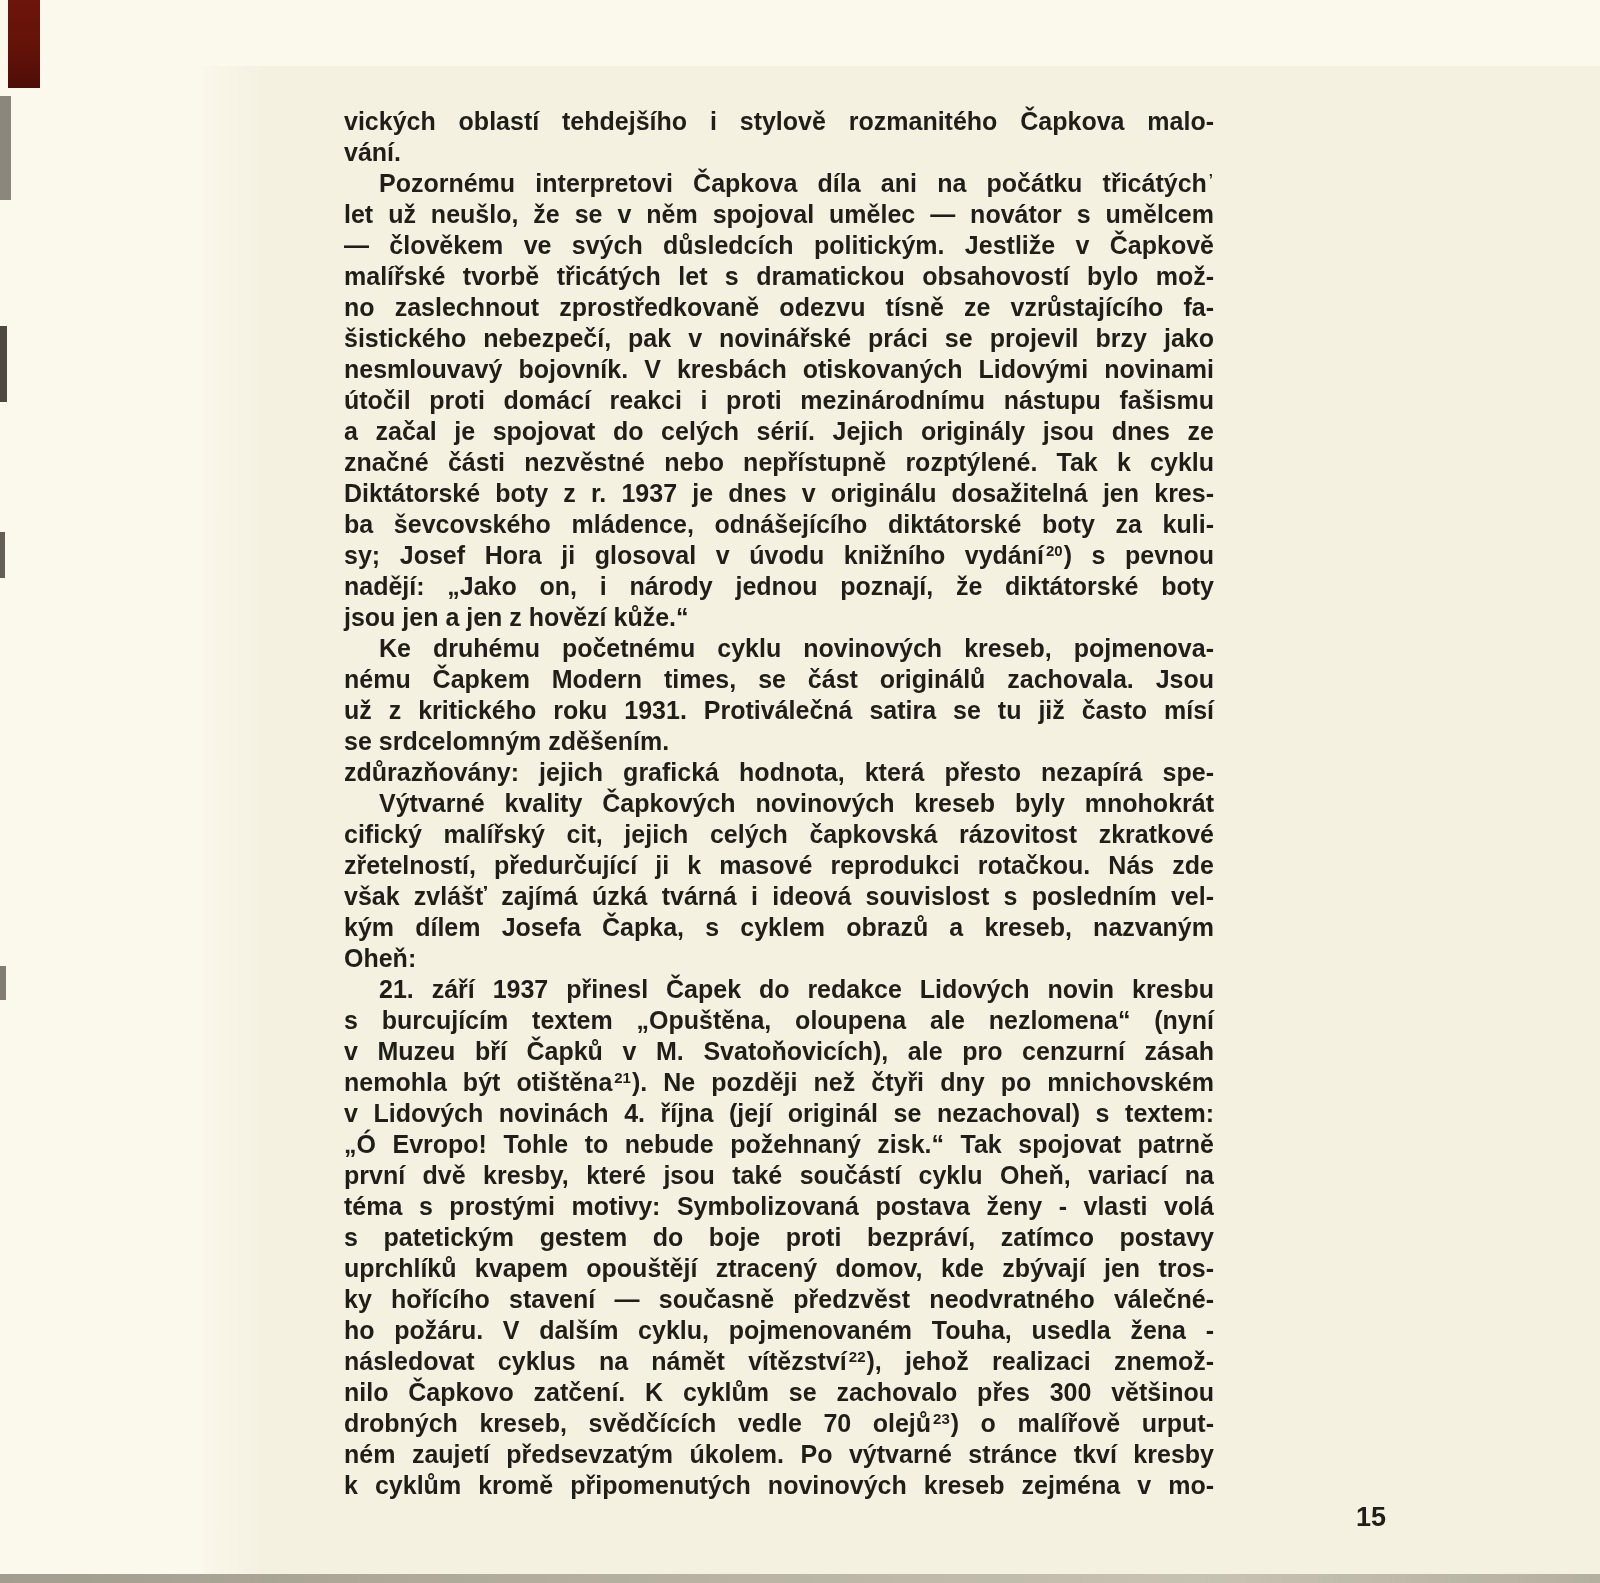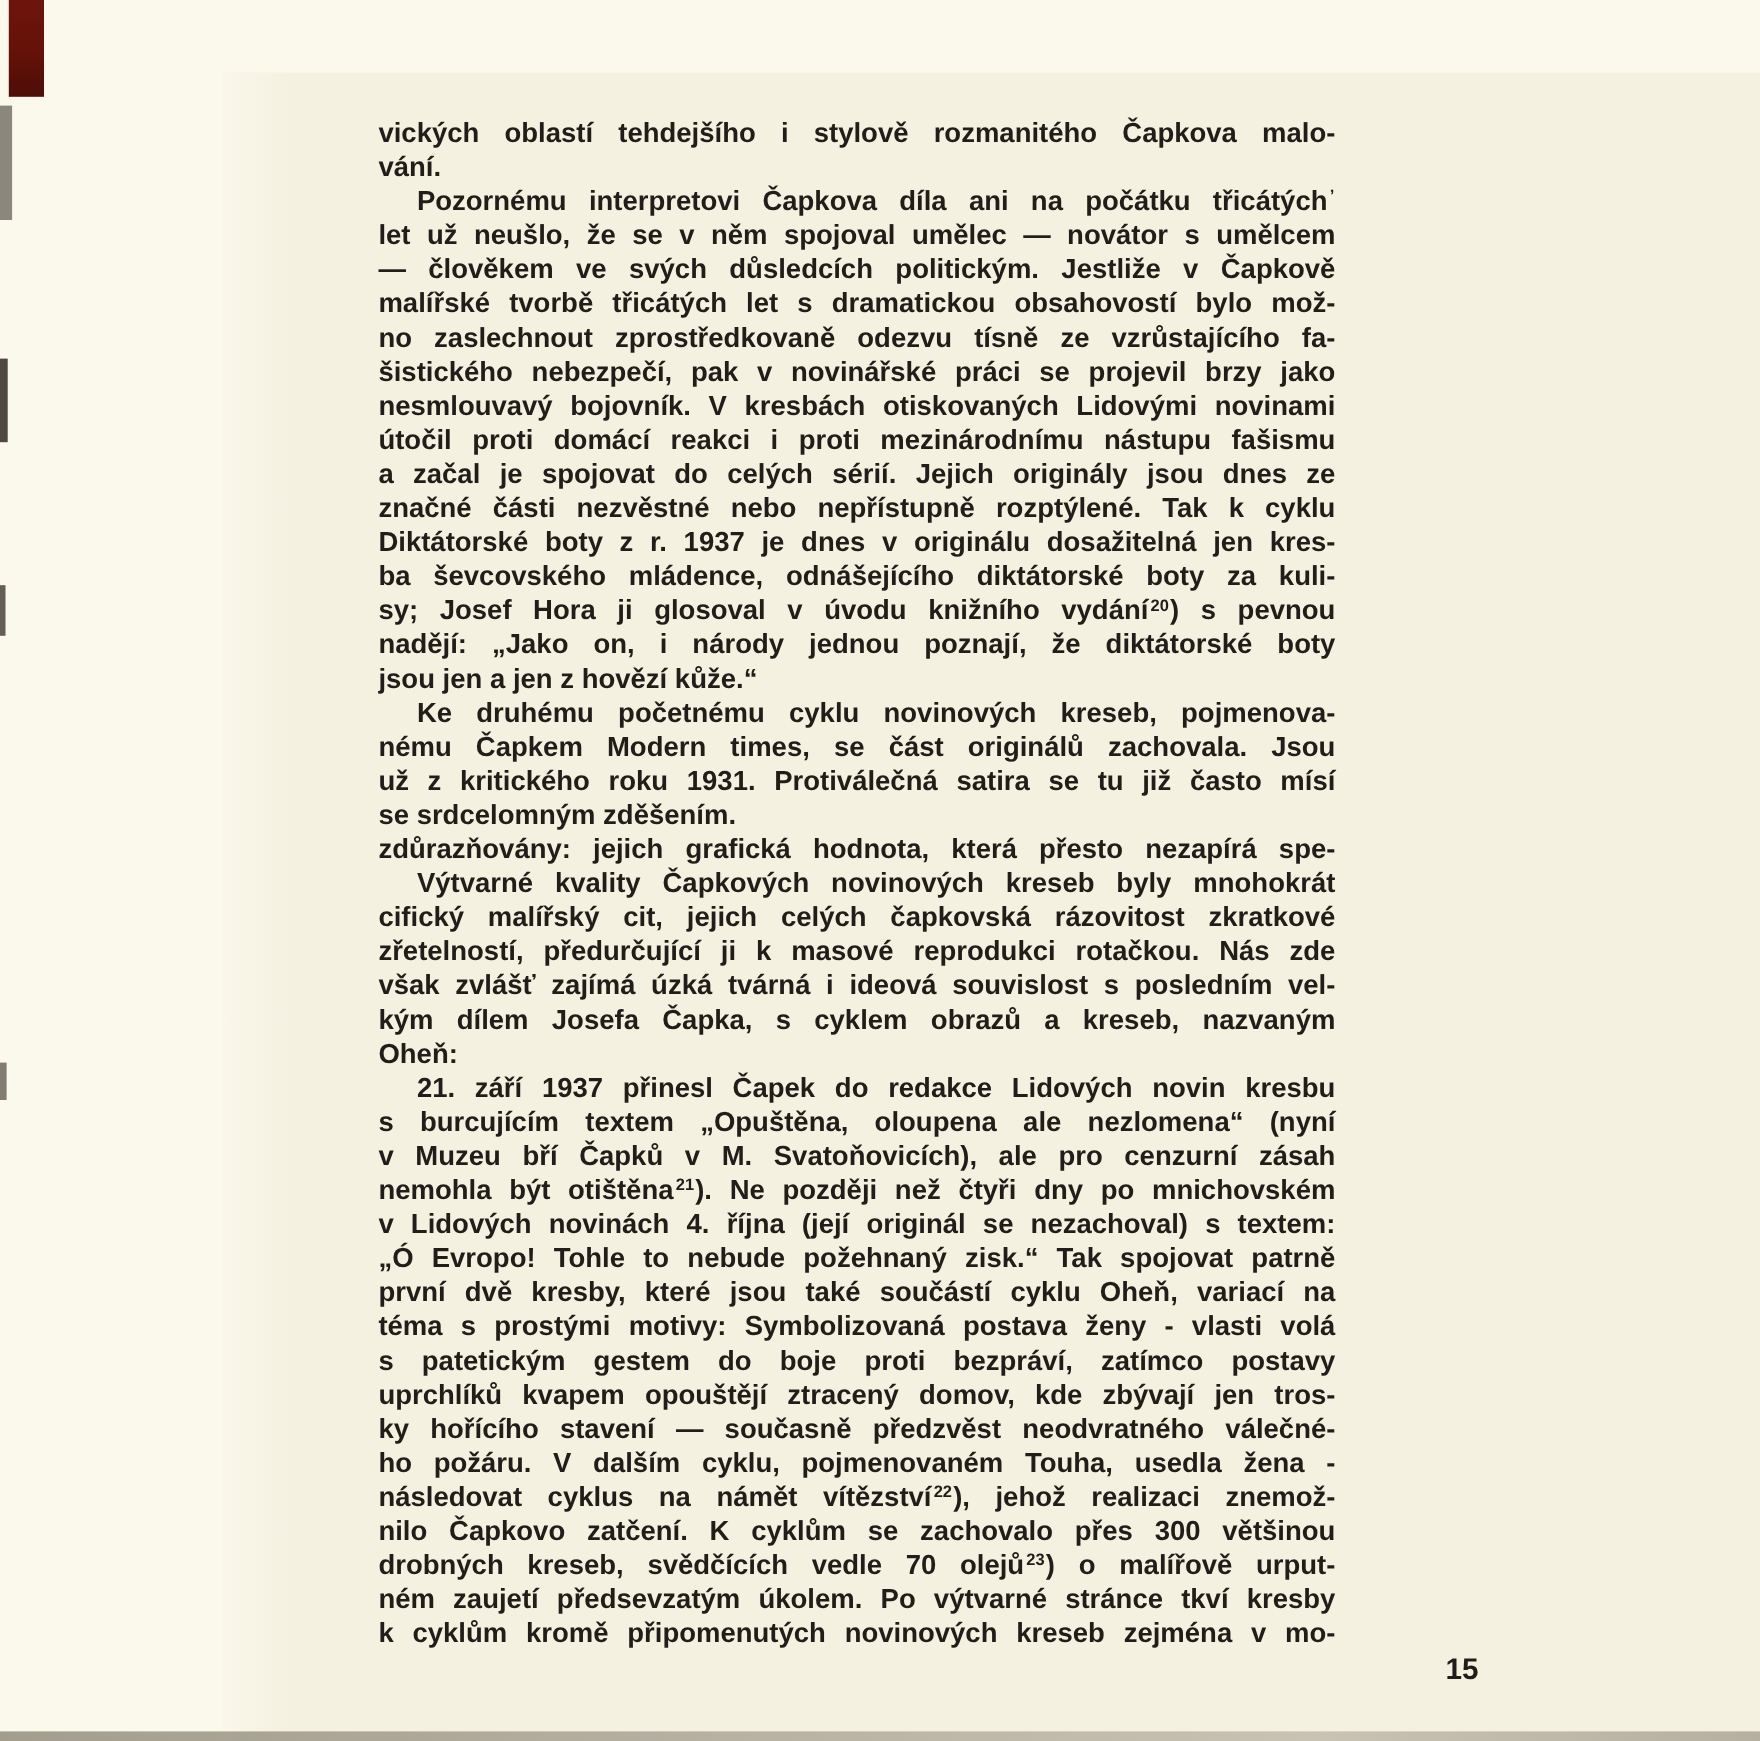--- a/index.html
+++ b/index.html
@@ -68,21 +68,21 @@
   .line sup {
     font-size: 15px;
     line-height: 0;
     position: relative;
     top: -8px;
     margin: 0 1px 0 2px;
     vertical-align: baseline;
   }
   .page-number {
     position: absolute;
-    left: 1314px;
+    left: 1356px;
     top: 1502px;
     color: var(--ink);
     font-size: 27px;
     font-weight: 700;
     line-height: 31px;
   }
   
   .red-bar {
     position: absolute;
     left: 8px;

